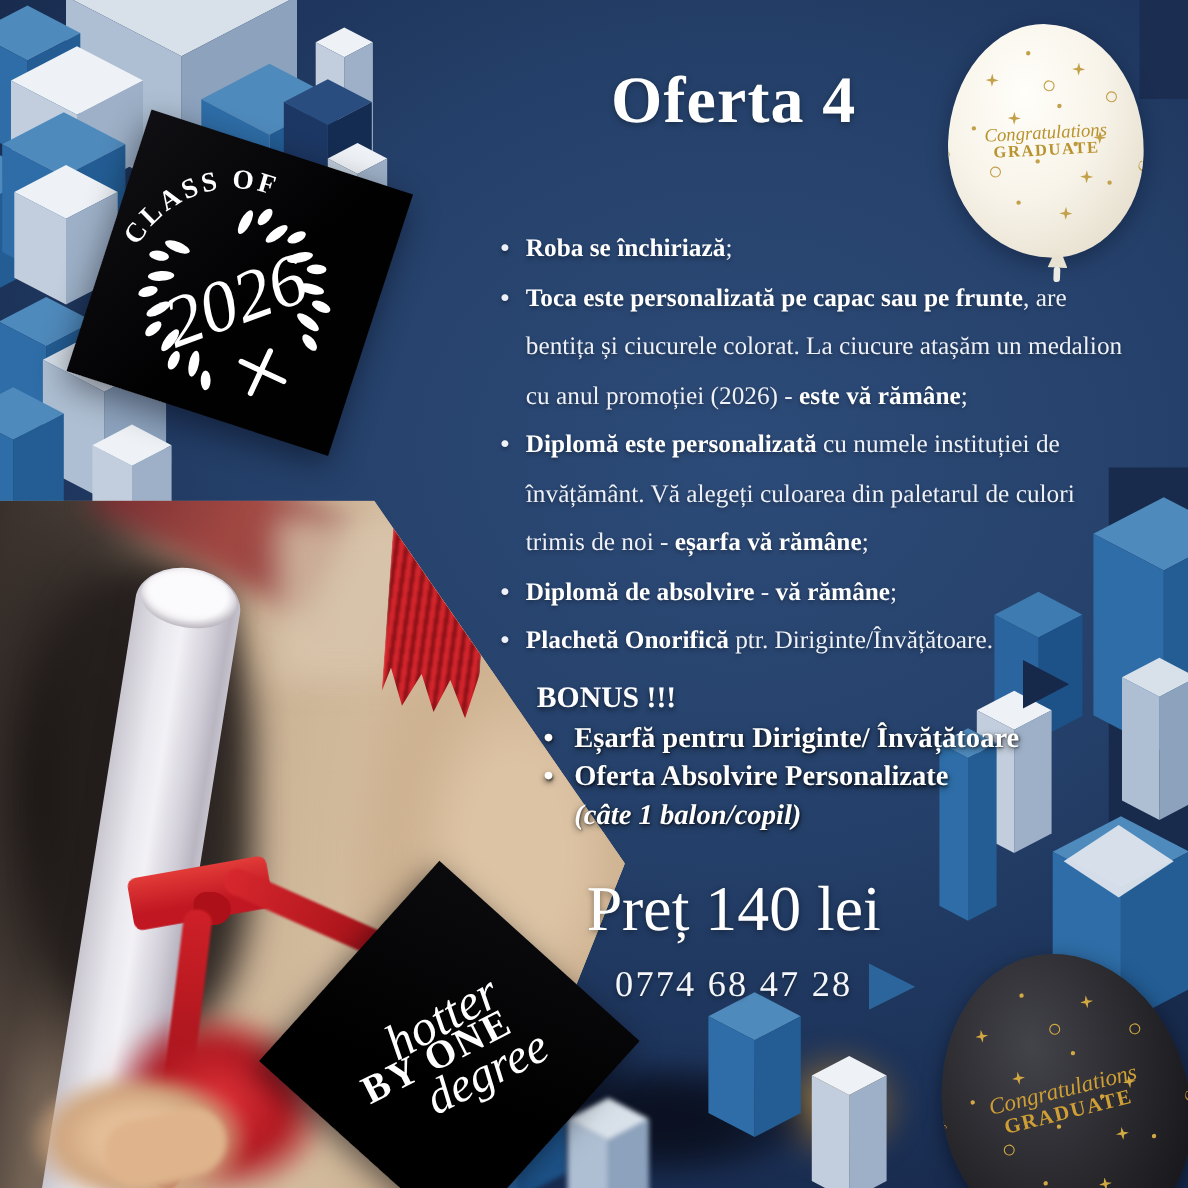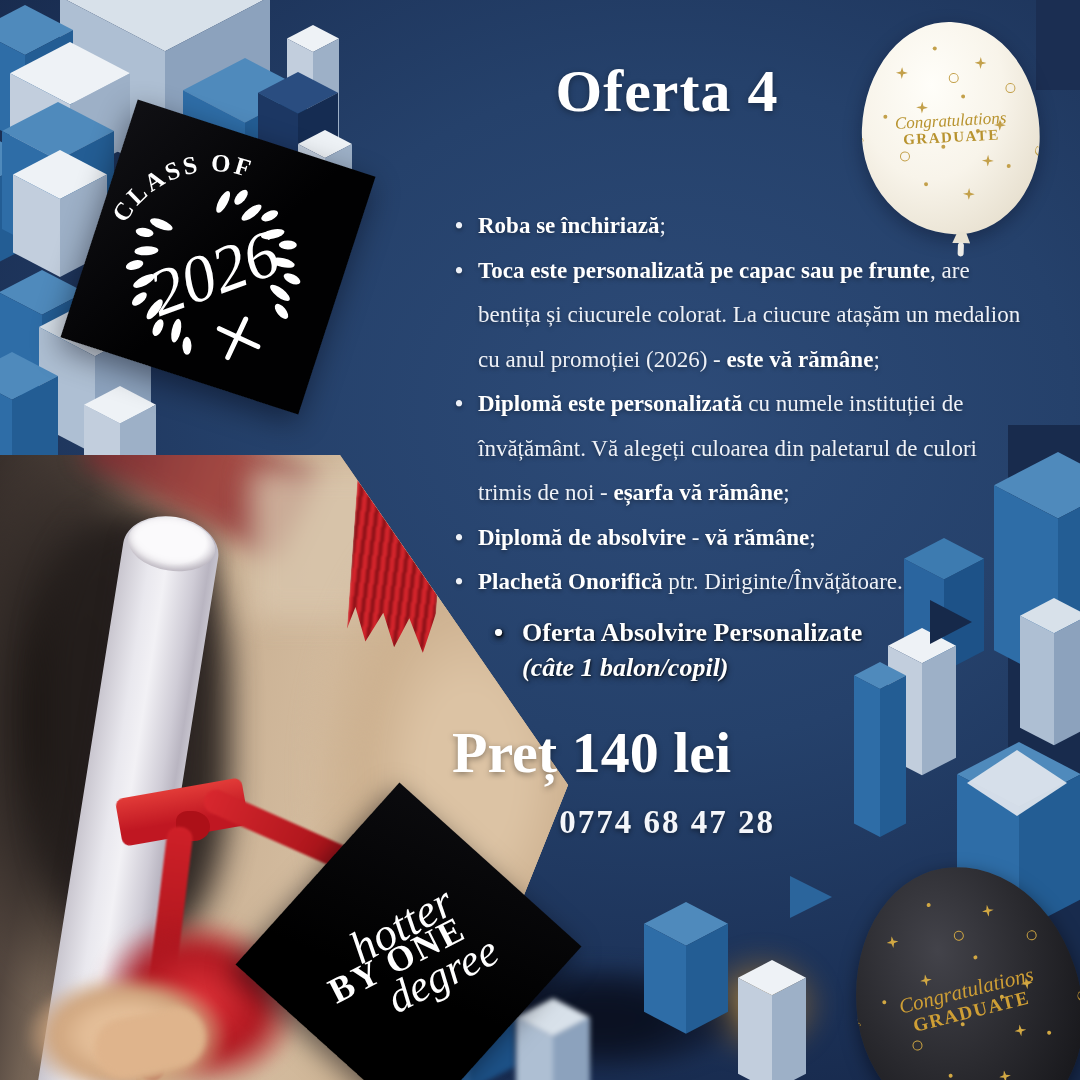--- a/index.html
+++ b/index.html
@@ -18,23 +18,23 @@
   .li .dot{position:absolute;left:3px;top:0;font-weight:700;}
   .seg{font-weight:400;}
   .seg.b{font-weight:700;color:#ffffff;}
   .bonus{margin-top:10px;padding-left:36px;}
   .bonus-head{font-size:27px;font-weight:700;line-height:38px;color:#fdfdff;
     text-shadow:0 2px 5px rgba(0,0,0,.55);}
   .bonus-li{position:relative;padding-left:34px;font-size:26px;font-weight:700;line-height:35px;
     color:#ffffff;text-shadow:0 2px 6px rgba(0,0,0,.6),1px 1px 2px rgba(0,0,0,.5);}
   .bonus-li .dot{position:absolute;left:6px;top:0;}
   .bonus-li.cont{padding-left:34px;font-style:italic;}
-  .price{margin-top:34px;width:430px;font-size:58px;font-weight:700;
+  .price{margin-top:34px;width:430px;text-align:center;font-size:58px;font-weight:400;
     color:#ffffff;text-shadow:0 2px 6px rgba(0,0,0,.4);}
-  .phone{margin-top:18px;width:430px;text-align:center;font-size:33px;font-weight:700;
+  .phone{margin-top:18px;width:430px;text-align:center;font-size:33px;font-weight:400;
     color:#f4f6fa;letter-spacing:2px;text-shadow:0 2px 5px rgba(0,0,0,.45);}
 
   
   .photo{position:absolute;left:0;top:455px;width:570px;height:625px;
     clip-path:polygon(0 0,340px 0,568px 330px,450px 625px,0 625px);
     overflow:hidden;background:#b59a7d;}
   .photo>div{position:absolute;}
   .ph-bg{inset:0;background:linear-gradient(100deg,#39302c 0%,#554840 14%,#9b8670 26%,#c9b093 38%,#d3bb9e 55%,#cdb392 72%,#d8c2a8 100%);}
   .ph-dark-left{left:-50px;top:-30px;width:240px;height:580px;border-radius:40%;
     background:radial-gradient(closest-side,#17120f 20%,#2e2724 55%,rgba(46,39,36,0) 100%);filter:blur(14px);}
@@ -399,22 +399,23 @@
       <span class="dot">•</span><span class="seg b">Diplomă este personalizată</span><span class="seg"> cu numele instituției de învățământ. Vă alegeți culoarea din paletarul de culori trimis de noi - </span><span class="seg b">eșarfa vă rămâne</span><span class="seg">;</span>
     </div>
     <div class="li">
       <span class="dot">•</span><span class="seg b">Diplomă de absolvire</span><span class="seg"> - </span><span class="seg b">vă rămâne</span><span class="seg">;</span>
     </div>
     <div class="li">
       <span class="dot">•</span><span class="seg b">Plachetă Onorifică</span><span class="seg"> ptr. Diriginte/Învățătoare.</span>
     </div>
 
     <div class="bonus">
+      <div class="bonus-head">BONUS !!!</div>
       <div class="bonus-li">
-        <span class="dot">•</span>
+        <span class="dot">•</span><span>Eșarfă pentru Diriginte/ Învățătoare</span>
       </div>
       <div class="bonus-li">
         <span class="dot">•</span><span>Oferta Absolvire Personalizate</span>
       </div>
       <div class="bonus-li cont">
         <span>(câte 1 balon/copil)</span>
       </div>
     </div>
 
     <div class="price">Preț 140 lei</div>

